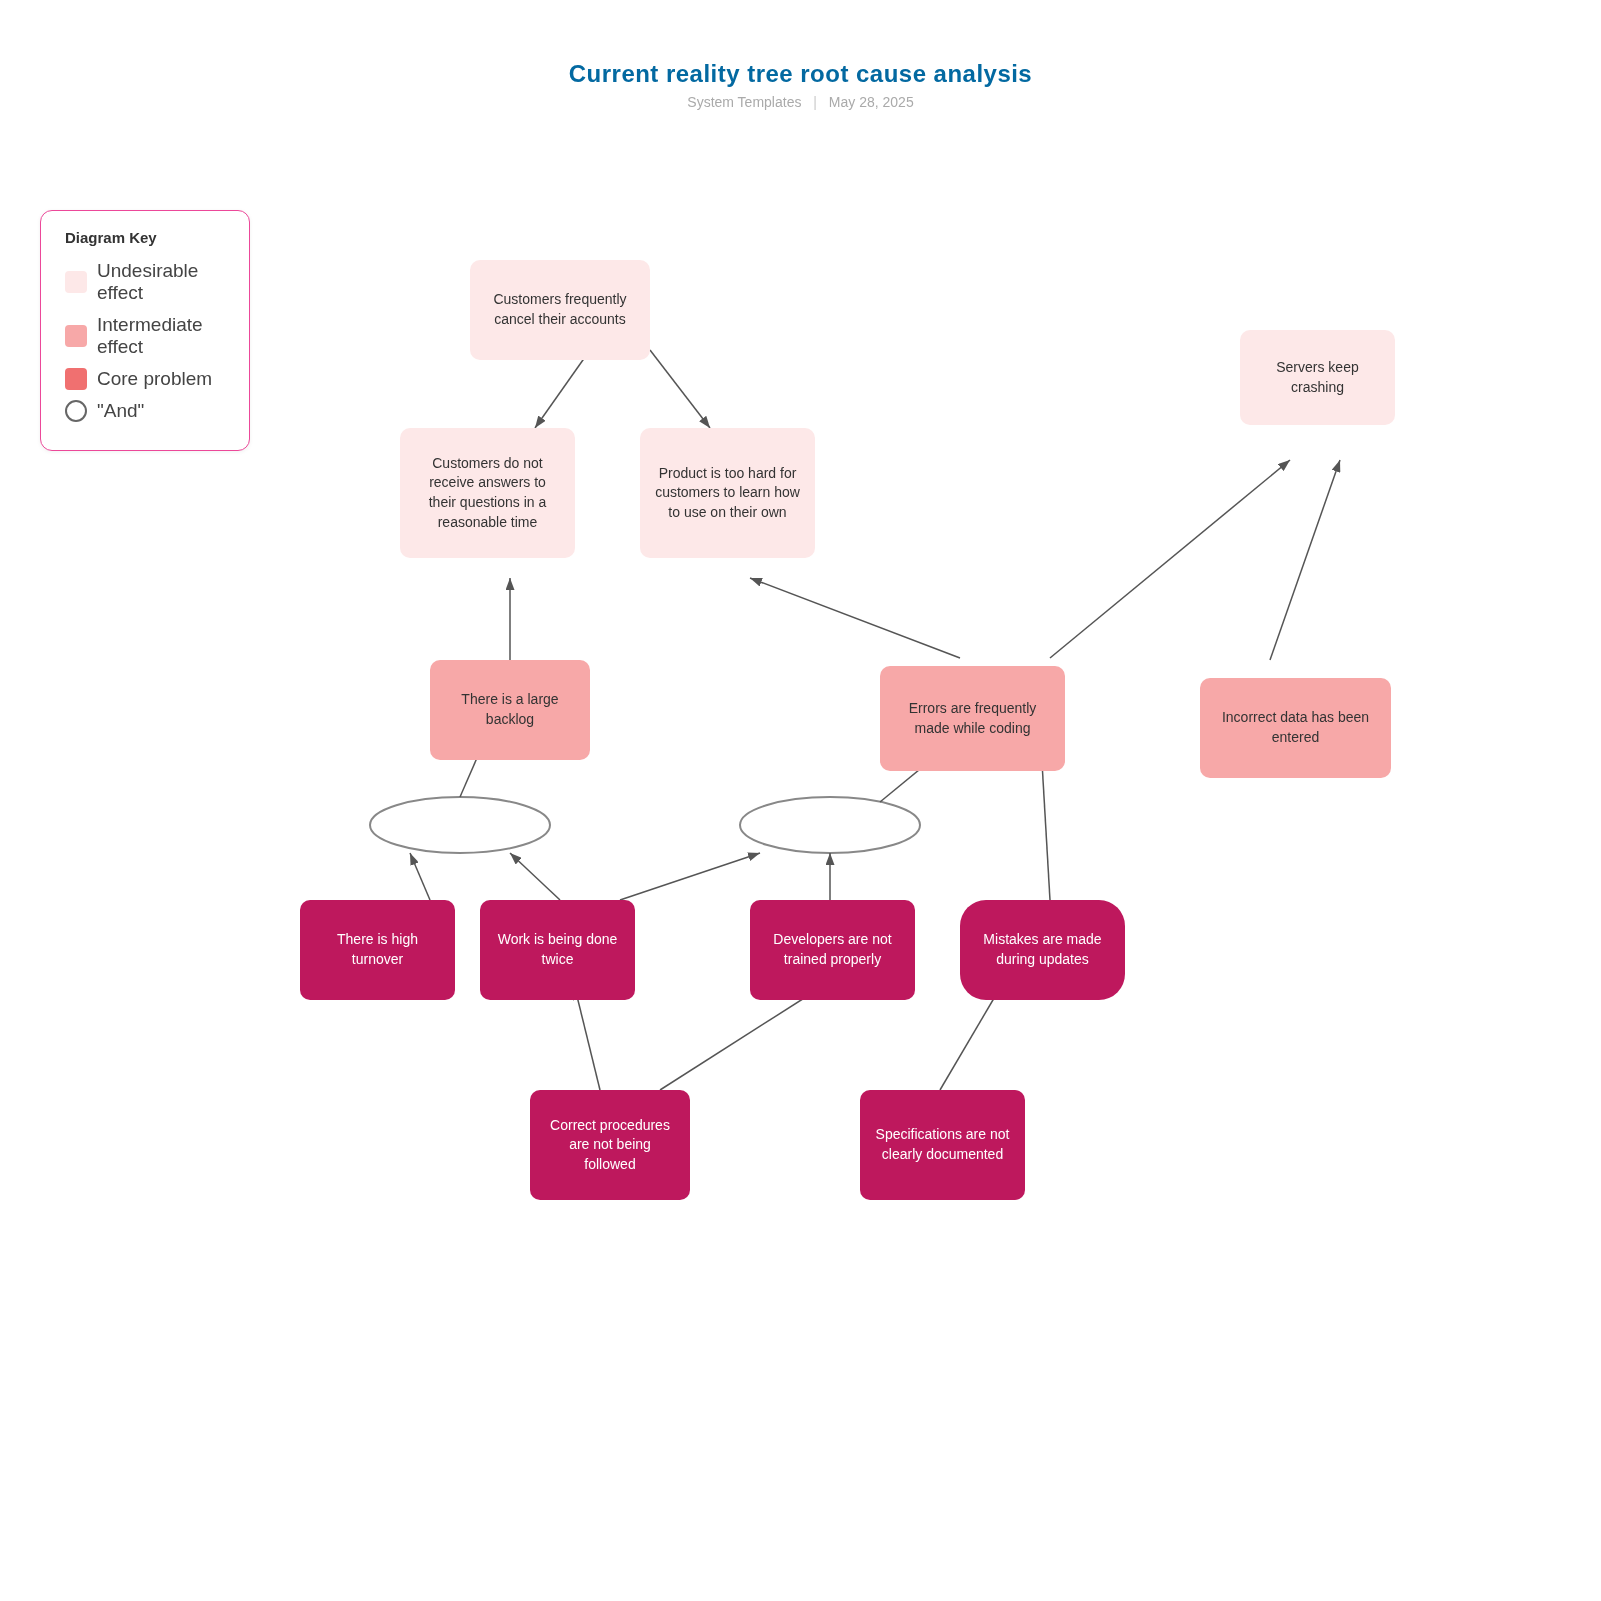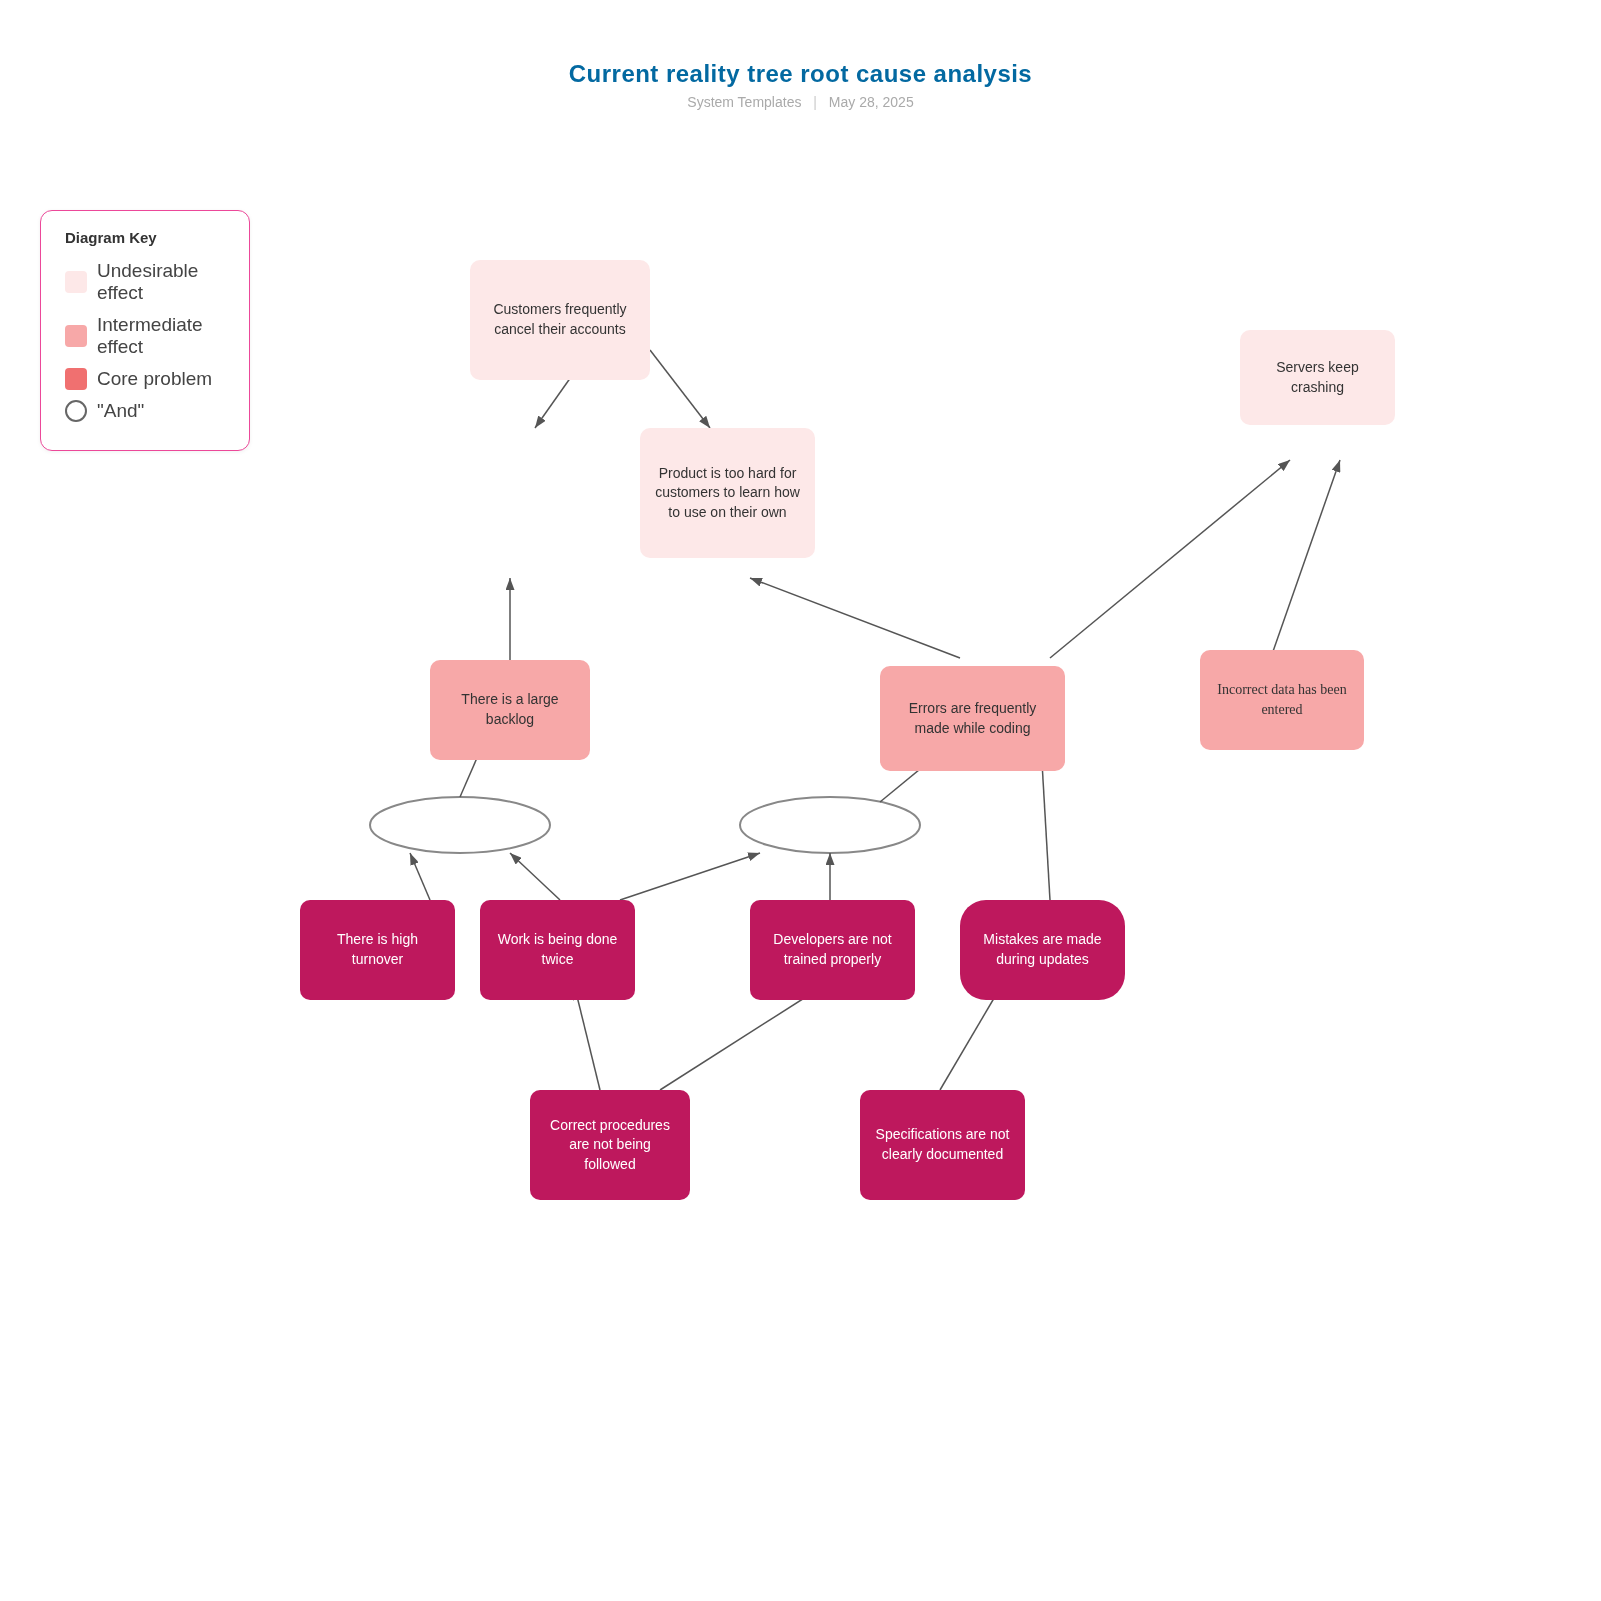--- a/index.html
+++ b/index.html
@@ -196,42 +196,45 @@
 
     <line x1="1050" y1="770" x2="1040" y2="598" stroke="#555" stroke-width="1.5" marker-end="url(#arrowhead)"></line>
 
     <line x1="600" y1="960" x2="575" y2="858" stroke="#555" stroke-width="1.5" marker-end="url(#arrowhead)"></line>
 
     <line x1="660" y1="960" x2="820" y2="858" stroke="#555" stroke-width="1.5" marker-end="url(#arrowhead)"></line>
 
     <line x1="940" y1="960" x2="1000" y2="858" stroke="#555" stroke-width="1.5" marker-end="url(#arrowhead)"></line>
   </svg>
 
-  <div class="node node-light" style="left:470px; top:130px; width:180px; height:120px;">
+  <div class="node node-light" style="left:470px; top:130px; width:180px; height:100px;">
     <span>Customers frequently cancel their accounts</span>
   </div>
 
   <div class="node node-light" style="left:1240px; top:200px; width:155px; height:95px;">
     <span>Servers keep crashing</span>
   </div>
 
+  <div class="node node-light" style="left:400px; top:298px; width:175px; height:130px;">
+    <span>Customers do not receive answers to their questions in a reasonable time</span>
+  </div>
 
   <div class="node node-light" style="left:640px; top:298px; width:175px; height:130px;">
     <span>Product is too hard for customers to learn how to use on their own</span>
   </div>
 
   <div class="node node-medium" style="left:430px; top:530px; width:160px; height:100px;">
     <span>There is a large backlog</span>
   </div>
 
   <div class="node node-medium" style="left:880px; top:536px; width:185px; height:105px;">
     <span>Errors are frequently made while coding</span>
   </div>
 
-  <div class="node node-medium" style="left:1200px; top:520px; width:164px; height:100px;font-family:Liberation Serif, serif;">
+  <div class="node node-medium" style="left:1200px; top:548px; width:191px; height:100px;">
     <span>Incorrect data has been entered</span>
   </div>
 
   <div class="node node-dark" style="left:300px; top:770px; width:155px; height:100px;">
     <span>There is high turnover</span>
   </div>
 
   <div class="node node-dark" style="left:480px; top:770px; width:155px; height:100px;">
     <span>Work is being done twice</span>
   </div>

